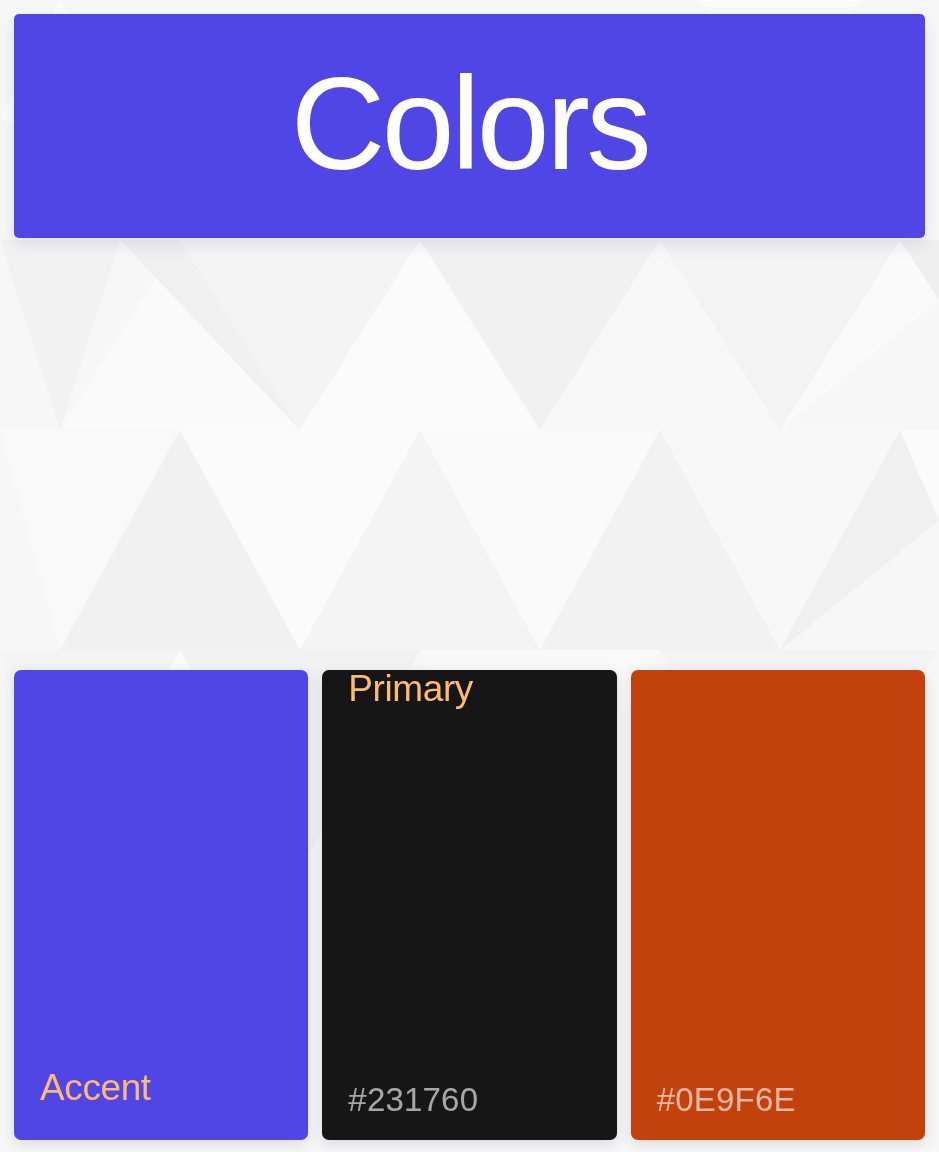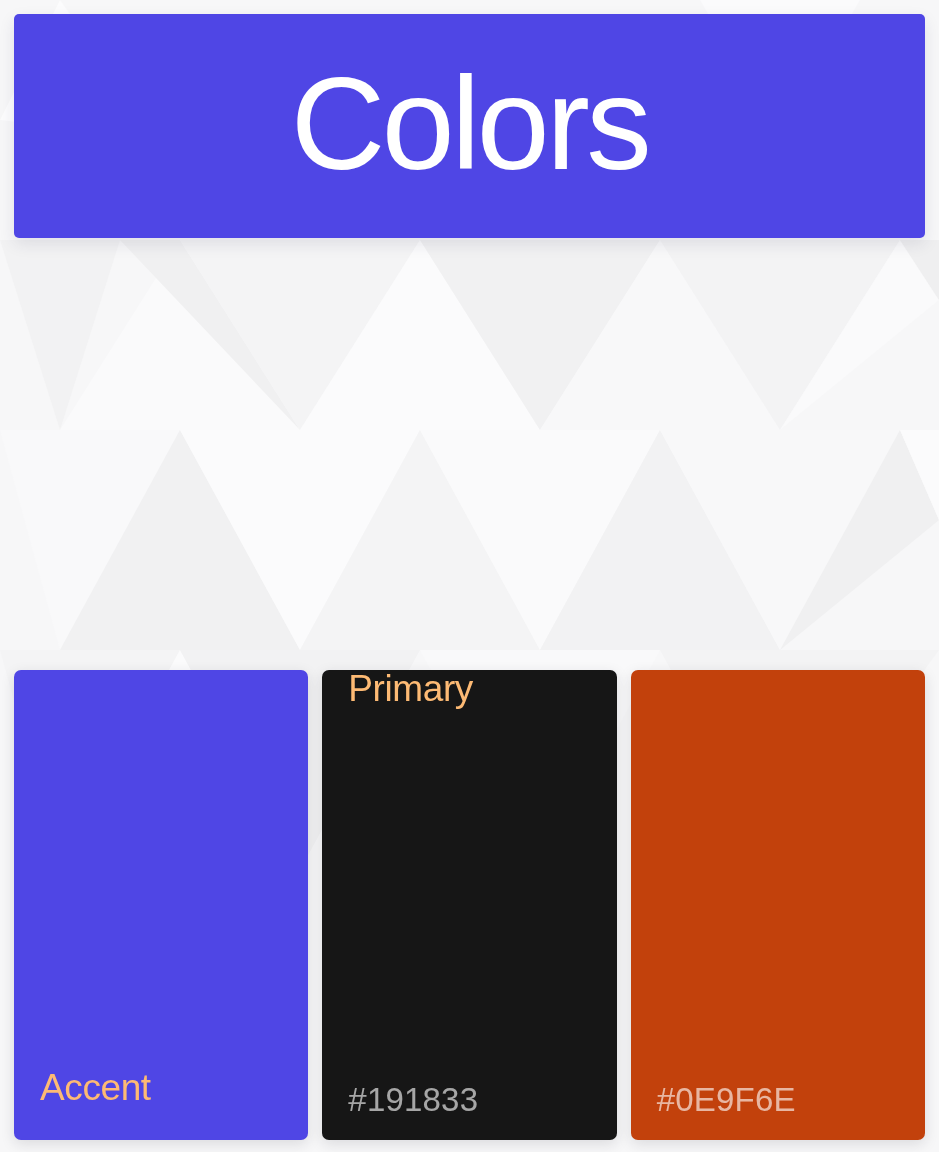--- a/index.html
+++ b/index.html
@@ -143,21 +143,21 @@
   </div>
 
   <div id="swatch-row">
 
     <div class="swatch-card" style="background: rgb(79, 70, 229);">
       <div class="swatch-name">Accent</div>
     </div>
 
     <div class="swatch-card" style="background: rgb(22, 22, 22); justify-content: space-between;">
       <div class="swatch-name">Primary</div>
-      <div class="swatch-hex">#191833</div>
+      <div class="swatch-hex">#231760</div>
     </div>
 
     <div class="swatch-card" style="background: #c2410c;">
 
       <div class="swatch-hex">#0E9F6E</div>
     </div>
 
   </div>
 
 </div>

